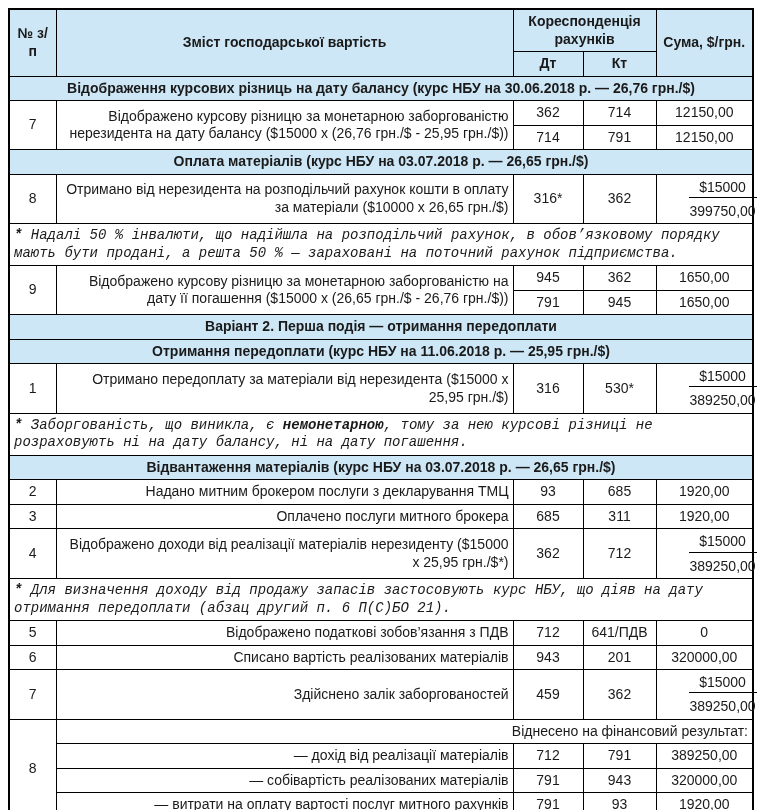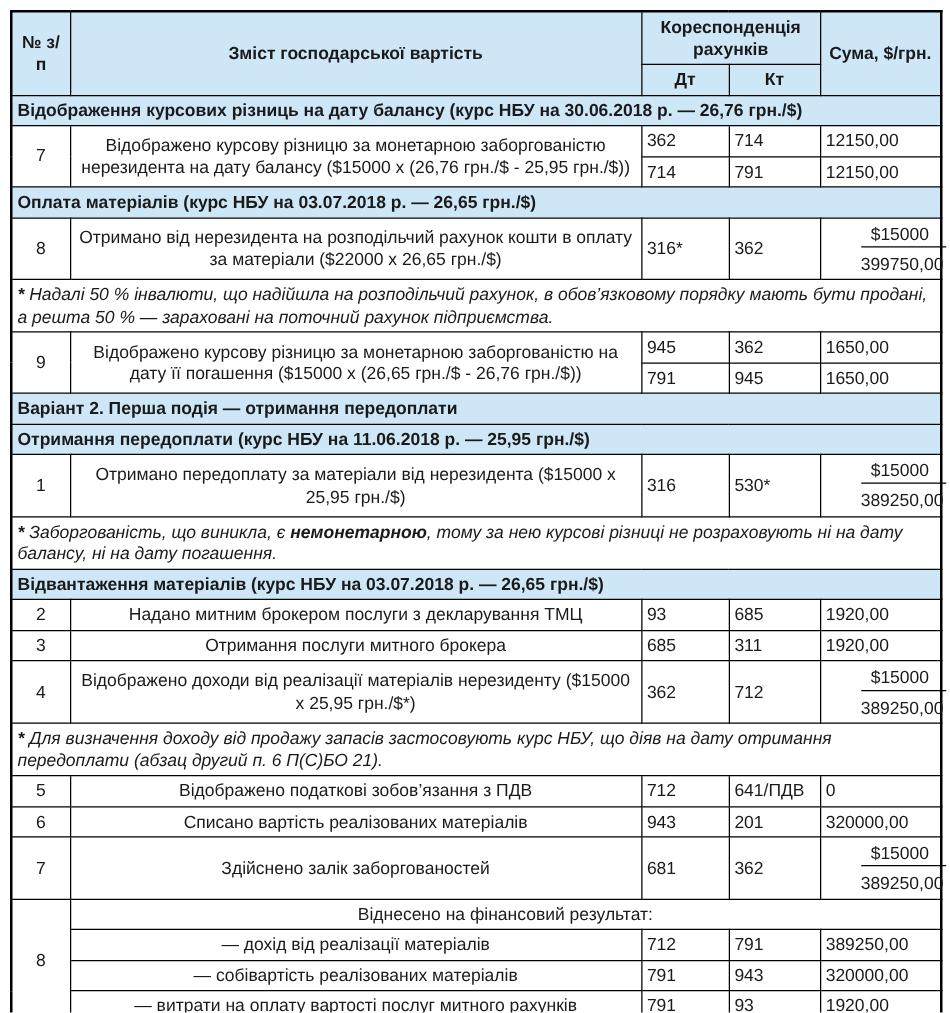--- a/index.html
+++ b/index.html
@@ -38,40 +38,41 @@
     background: #cde7f6;
     color: #17375e;
     font-weight: bold;
     text-align: center;
     padding: 4px 2px;
   }
   td.section {
     background: #cde7f6;
     color: #17375e;
     font-weight: bold;
-    text-align: left;
+    text-align: center;
     padding: 5px 6px;
     font-size: 14px;
     margin-left: 31px;
   }
   td.num {
     text-align: center;
   }
   td.desc {
-    text-align: center;
+    text-align: right;
     padding: 3px 9px;
   }
   td.acctno, td.sum {
-    text-align: left;
+    text-align: center;
   }
   td.note {
     font-style: italic;
     font-size: 13.5px;
     padding: 5px 9px;
     line-height: 1.45;
+    font-family: Liberation Mono, monospace;
   }
   td.note b { font-weight: bold; }
   .frac { display: inline-block; line-height: 1.3; margin-left: 28px; }
   .fr-top {
     display: block;
     border-bottom: 1.5px solid #000000;
     padding: 0 8px 1px 8px;
     margin: 0 auto 1px auto;
     min-width: 52px;
   }
@@ -115,21 +116,21 @@
         <tr>
           <td class="acctno">714</td>
           <td class="acctno">791</td>
           <td class="sum">12150,00</td>
         </tr>
         <tr>
           <td class="section" colspan="5">Оплата матеріалів (курс НБУ на 03.07.2018 р. — 26,65 грн./$)</td>
         </tr>
         <tr>
           <td class="num" rowspan="1">8</td>
-          <td class="desc" rowspan="1">Отримано від нерезидента на розподільчий рахунок кошти в оплату за матеріали ($22000 x 26,65 грн./$)</td>
+          <td class="desc" rowspan="1">Отримано від нерезидента на розподільчий рахунок кошти в оплату за матеріали ($10000 x 26,65 грн./$)</td>
           <td class="acctno">316*</td>
           <td class="acctno">362</td>
           <td class="sum"><div class="frac"><span class="fr-top">$15000</span><span class="fr-bot">399750,00</span></div></td>
         </tr>
         <tr>
           <td class="note" colspan="5"><b>* </b><span>Надалі 50 % інвалюти, що надійшла на розподільчий рахунок, в обов’язковому порядку мають бути продані, а решта 50 % — зараховані на поточний рахунок підприємства.</span></td>
         </tr>
         <tr>
           <td class="num" rowspan="2">9</td>
           <td class="desc" rowspan="2">Відображено курсову різницю за монетарною заборгованістю на дату її погашення ($15000 x (26,65 грн./$ - 26,76 грн./$))</td>
@@ -163,21 +164,21 @@
         </tr>
         <tr>
           <td class="num" rowspan="1">2</td>
           <td class="desc" rowspan="1">Надано митним брокером послуги з декларування ТМЦ</td>
           <td class="acctno">93</td>
           <td class="acctno">685</td>
           <td class="sum">1920,00</td>
         </tr>
         <tr>
           <td class="num" rowspan="1">3</td>
-          <td class="desc" rowspan="1">Отримання послуги митного брокера</td>
+          <td class="desc" rowspan="1">Оплачено послуги митного брокера</td>
           <td class="acctno">685</td>
           <td class="acctno">311</td>
           <td class="sum">1920,00</td>
         </tr>
         <tr>
           <td class="num" rowspan="1">4</td>
           <td class="desc" rowspan="1">Відображено доходи від реалізації матеріалів нерезиденту ($15000 x 25,95 грн./$*)</td>
           <td class="acctno">362</td>
           <td class="acctno">712</td>
           <td class="sum"><div class="frac"><span class="fr-top">$15000</span><span class="fr-bot">389250,00</span></div></td>
@@ -195,21 +196,21 @@
         <tr>
           <td class="num" rowspan="1">6</td>
           <td class="desc" rowspan="1">Списано вартість реалізованих матеріалів</td>
           <td class="acctno">943</td>
           <td class="acctno">201</td>
           <td class="sum">320000,00</td>
         </tr>
         <tr>
           <td class="num" rowspan="1">7</td>
           <td class="desc" rowspan="1">Здійснено залік заборгованостей</td>
-          <td class="acctno">681</td>
+          <td class="acctno">459</td>
           <td class="acctno">362</td>
           <td class="sum"><div class="frac"><span class="fr-top">$15000</span><span class="fr-bot">389250,00</span></div></td>
         </tr>
         <tr>
           <td class="num" rowspan="4">8</td>
           <td class="desc" colspan="4">Віднесено на фінансовий результат:</td>
         </tr>
         <tr>
           <td class="desc">— дохід від реалізації матеріалів</td>
           <td class="acctno">712</td>

